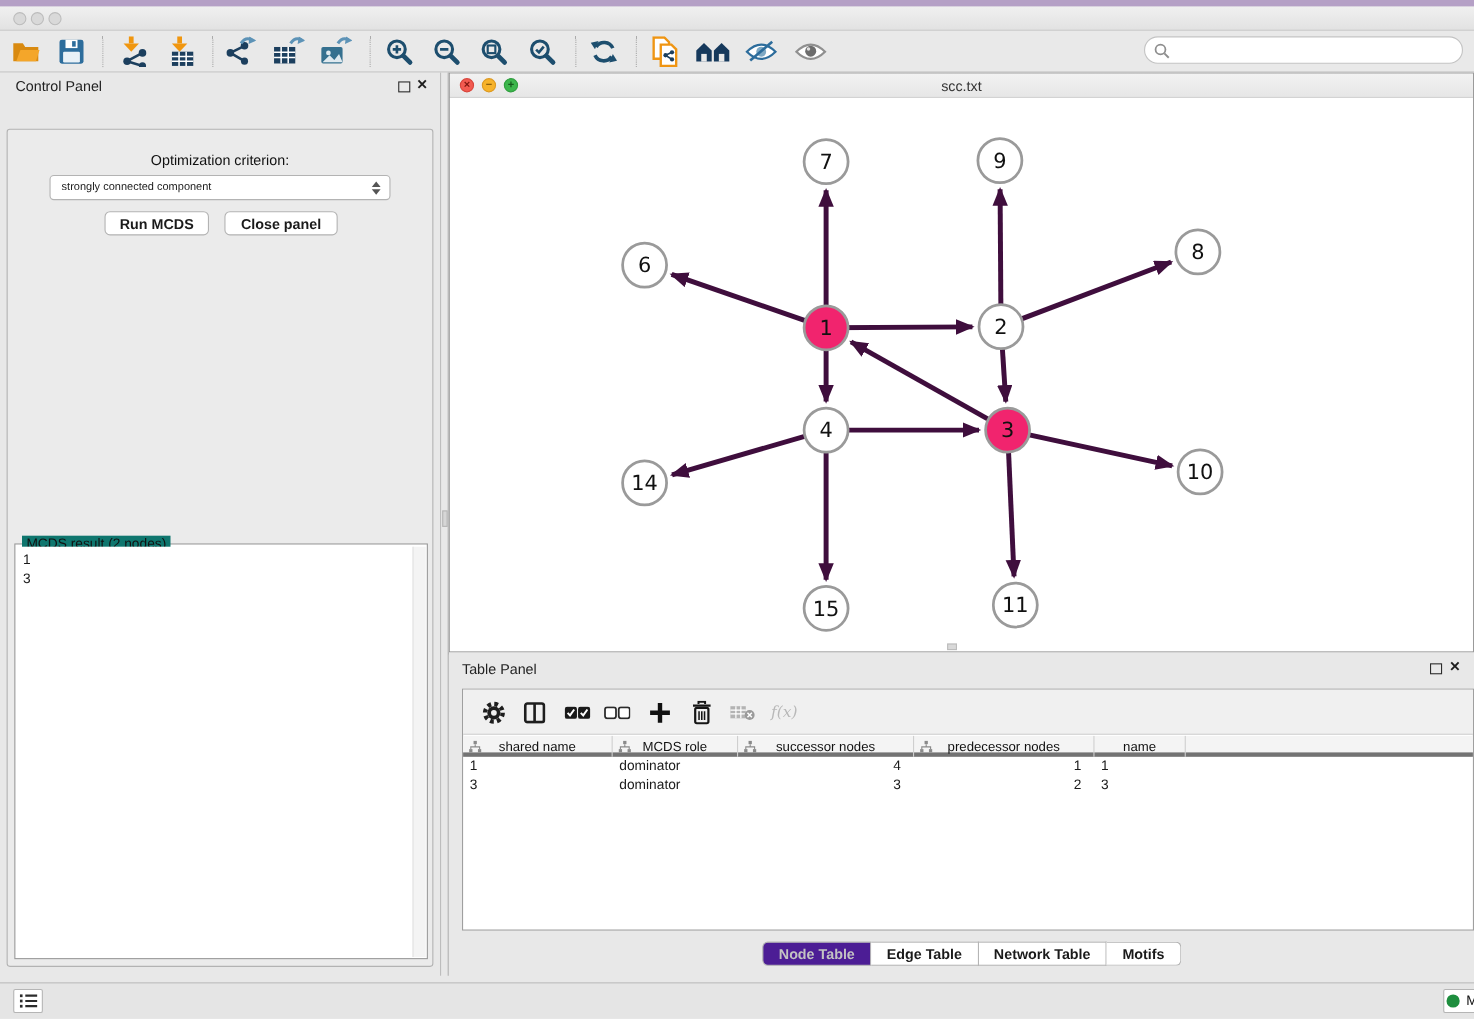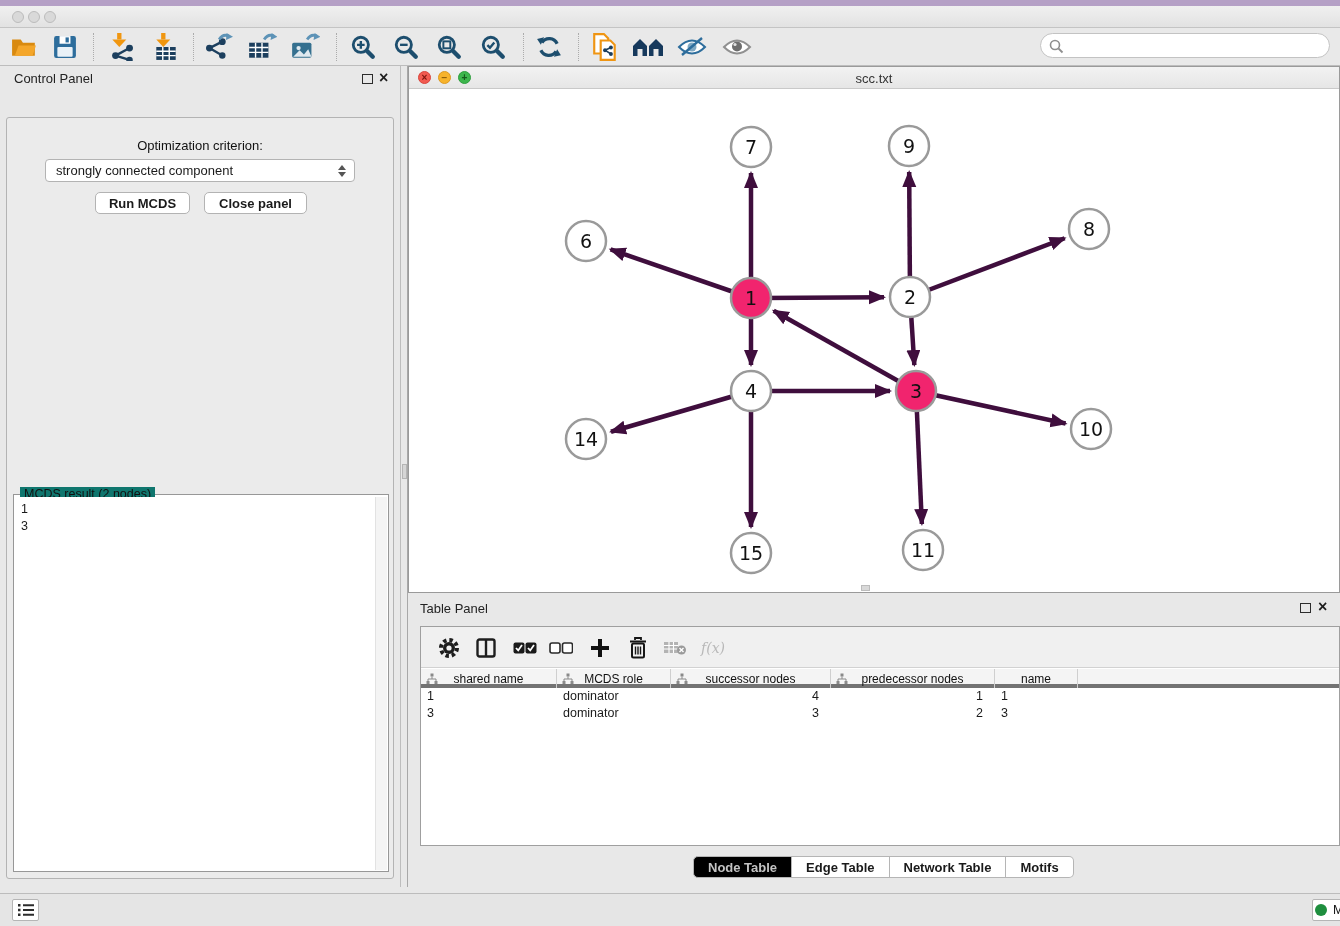--- a/index.html
+++ b/index.html
@@ -26,21 +26,21 @@
   .panel-header .ph-title { position:absolute; left:14px; top:5px; font-size:13px; color:#222; }
   .float-box { position:absolute; top:8px; width:11px; height:10px; border:1.5px solid #2c2c2c; background:transparent; }
   .close-x { position:absolute; top:2px; font-size:16px; font-weight:bold; color:#1d1d1d; line-height:20px; }
   .cp-tabs { position:absolute; left:78px; top:30px; height:23px; display:flex; z-index:2; }
   .cp-tab { height:23px; border:1px solid #b9b9b9; border-left:none; background:#fff; font-size:13px; font-weight:600; display:flex; align-items:center; justify-content:center; }
   .cp-tab:first-child { border-left:1px solid #b9b9b9; border-radius:4px 0 0 4px; }
   .cp-tab:last-child { border-radius:0 4px 4px 0; }
   .cp-tab.disabled-active { background:#e3e3e3; color:#b3b3b3; }
   .cp-box { position:absolute; left:6px; top:51px; width:388px; height:762px; border:1px solid #b3b3b3; border-radius:3px; background:#ebebeb; }
   .opt-label { position:absolute; left:0; width:100%; top:20px; text-align:center; font-size:13px; color:#111; }
-  .cp-select { position:absolute; left:38px; top:41px; width:310px; height:23px; background:#fff; border:1px solid #b3b3b3; border-radius:4px; font-size:13px; line-height:21px; padding-left:10px; }
+  .cp-select { position:absolute; left:38px; top:41px; width:310px; height:23px; background:#fff; border:1px solid #b3b3b3; border-radius:4px; font-size:10px; line-height:21px; padding-left:10px; }
   .stepper { position:absolute; right:6px; top:3px; width:13px; height:16px; display:flex; flex-direction:column; align-items:center; justify-content:center; gap:2px; }
   .tri-up { width:0; height:0; border-left:4px solid transparent; border-right:4px solid transparent; border-bottom:5px solid #555; }
   .tri-down { width:0; height:0; border-left:4px solid transparent; border-right:4px solid transparent; border-top:5px solid #555; }
   .cp-btn { position:absolute; top:74px; height:22px; background:#fff; border:1px solid #b3b3b3; border-radius:5px; font-size:13px; font-weight:600; display:flex; align-items:center; justify-content:center; }
   .mcds-fieldset { position:absolute; left:6px; top:376px; width:376px; height:378px; border:1px solid #979797; background:#fff; }
   .mcds-legend { position:absolute; left:6px; top:-8px; background:#0f766e; padding:0 4px; font-size:12.5px; color:#111; }
   .result-list { position:absolute; left:1px; top:2px; bottom:1px; right:13px; background:#fff; font-size:12.5px; padding:4px 6px; line-height:17px; }
   .result-scroll { position:absolute; right:1px; top:2px; bottom:1px; width:12px; background:#f4f4f4; border-left:1px solid #e2e2e2; }
 
   
@@ -71,21 +71,21 @@
   .tp-hrow { display:flex; height:19px; background:#f4f4f4; border-bottom:4px solid #737373; }
   .tp-hcell { position:relative; height:19px; border-right:1px solid #cfcfcf; font-size:12px; color:#111; display:flex; align-items:center; justify-content:center; }
   .tp-hcell svg { position:absolute; left:5px; top:4px; }
   .tp-row { display:flex; height:17px; font-size:12.5px; }
   .tp-cell { height:17px; padding:1px 12px 0 6px; white-space:nowrap; }
   .tp-cell.right { text-align:right; }
   .tp-tabs { position:absolute; left:285px; top:261px; height:22px; display:flex; }
   .tp-tab { height:22px; border:1px solid #b5b5b5; border-left:none; background:#fff; font-size:13px; font-weight:600; padding:0 14px; display:flex; align-items:center; }
   .tp-tab:first-child { border-left:1px solid #b5b5b5; border-radius:5px 0 0 5px; }
   .tp-tab:last-child { border-radius:0 5px 5px 0; }
-  .tp-tab.active { background:#000000; color:#c3c3c3; }
+  .tp-tab.active { background:#4c1d95; color:#c3c3c3; }
 
   
   .status-bar { position:absolute; left:0; top:893px; width:1340px; height:33px; background:#e5e5e5; border-top:1px solid #bcbcbc; }
   .sb-btn { position:absolute; top:5px; height:22px; background:#fff; border:1px solid #b5b5b5; border-radius:2px; display:flex; align-items:center; justify-content:center; }
   .mem-dot { width:12px; height:12px; border-radius:50%; background:#1e8e3e; margin-right:6px; }
   .mem-label { font-size:12.5px; color:#111; }
 </style>
 </head>
 <body>
 

